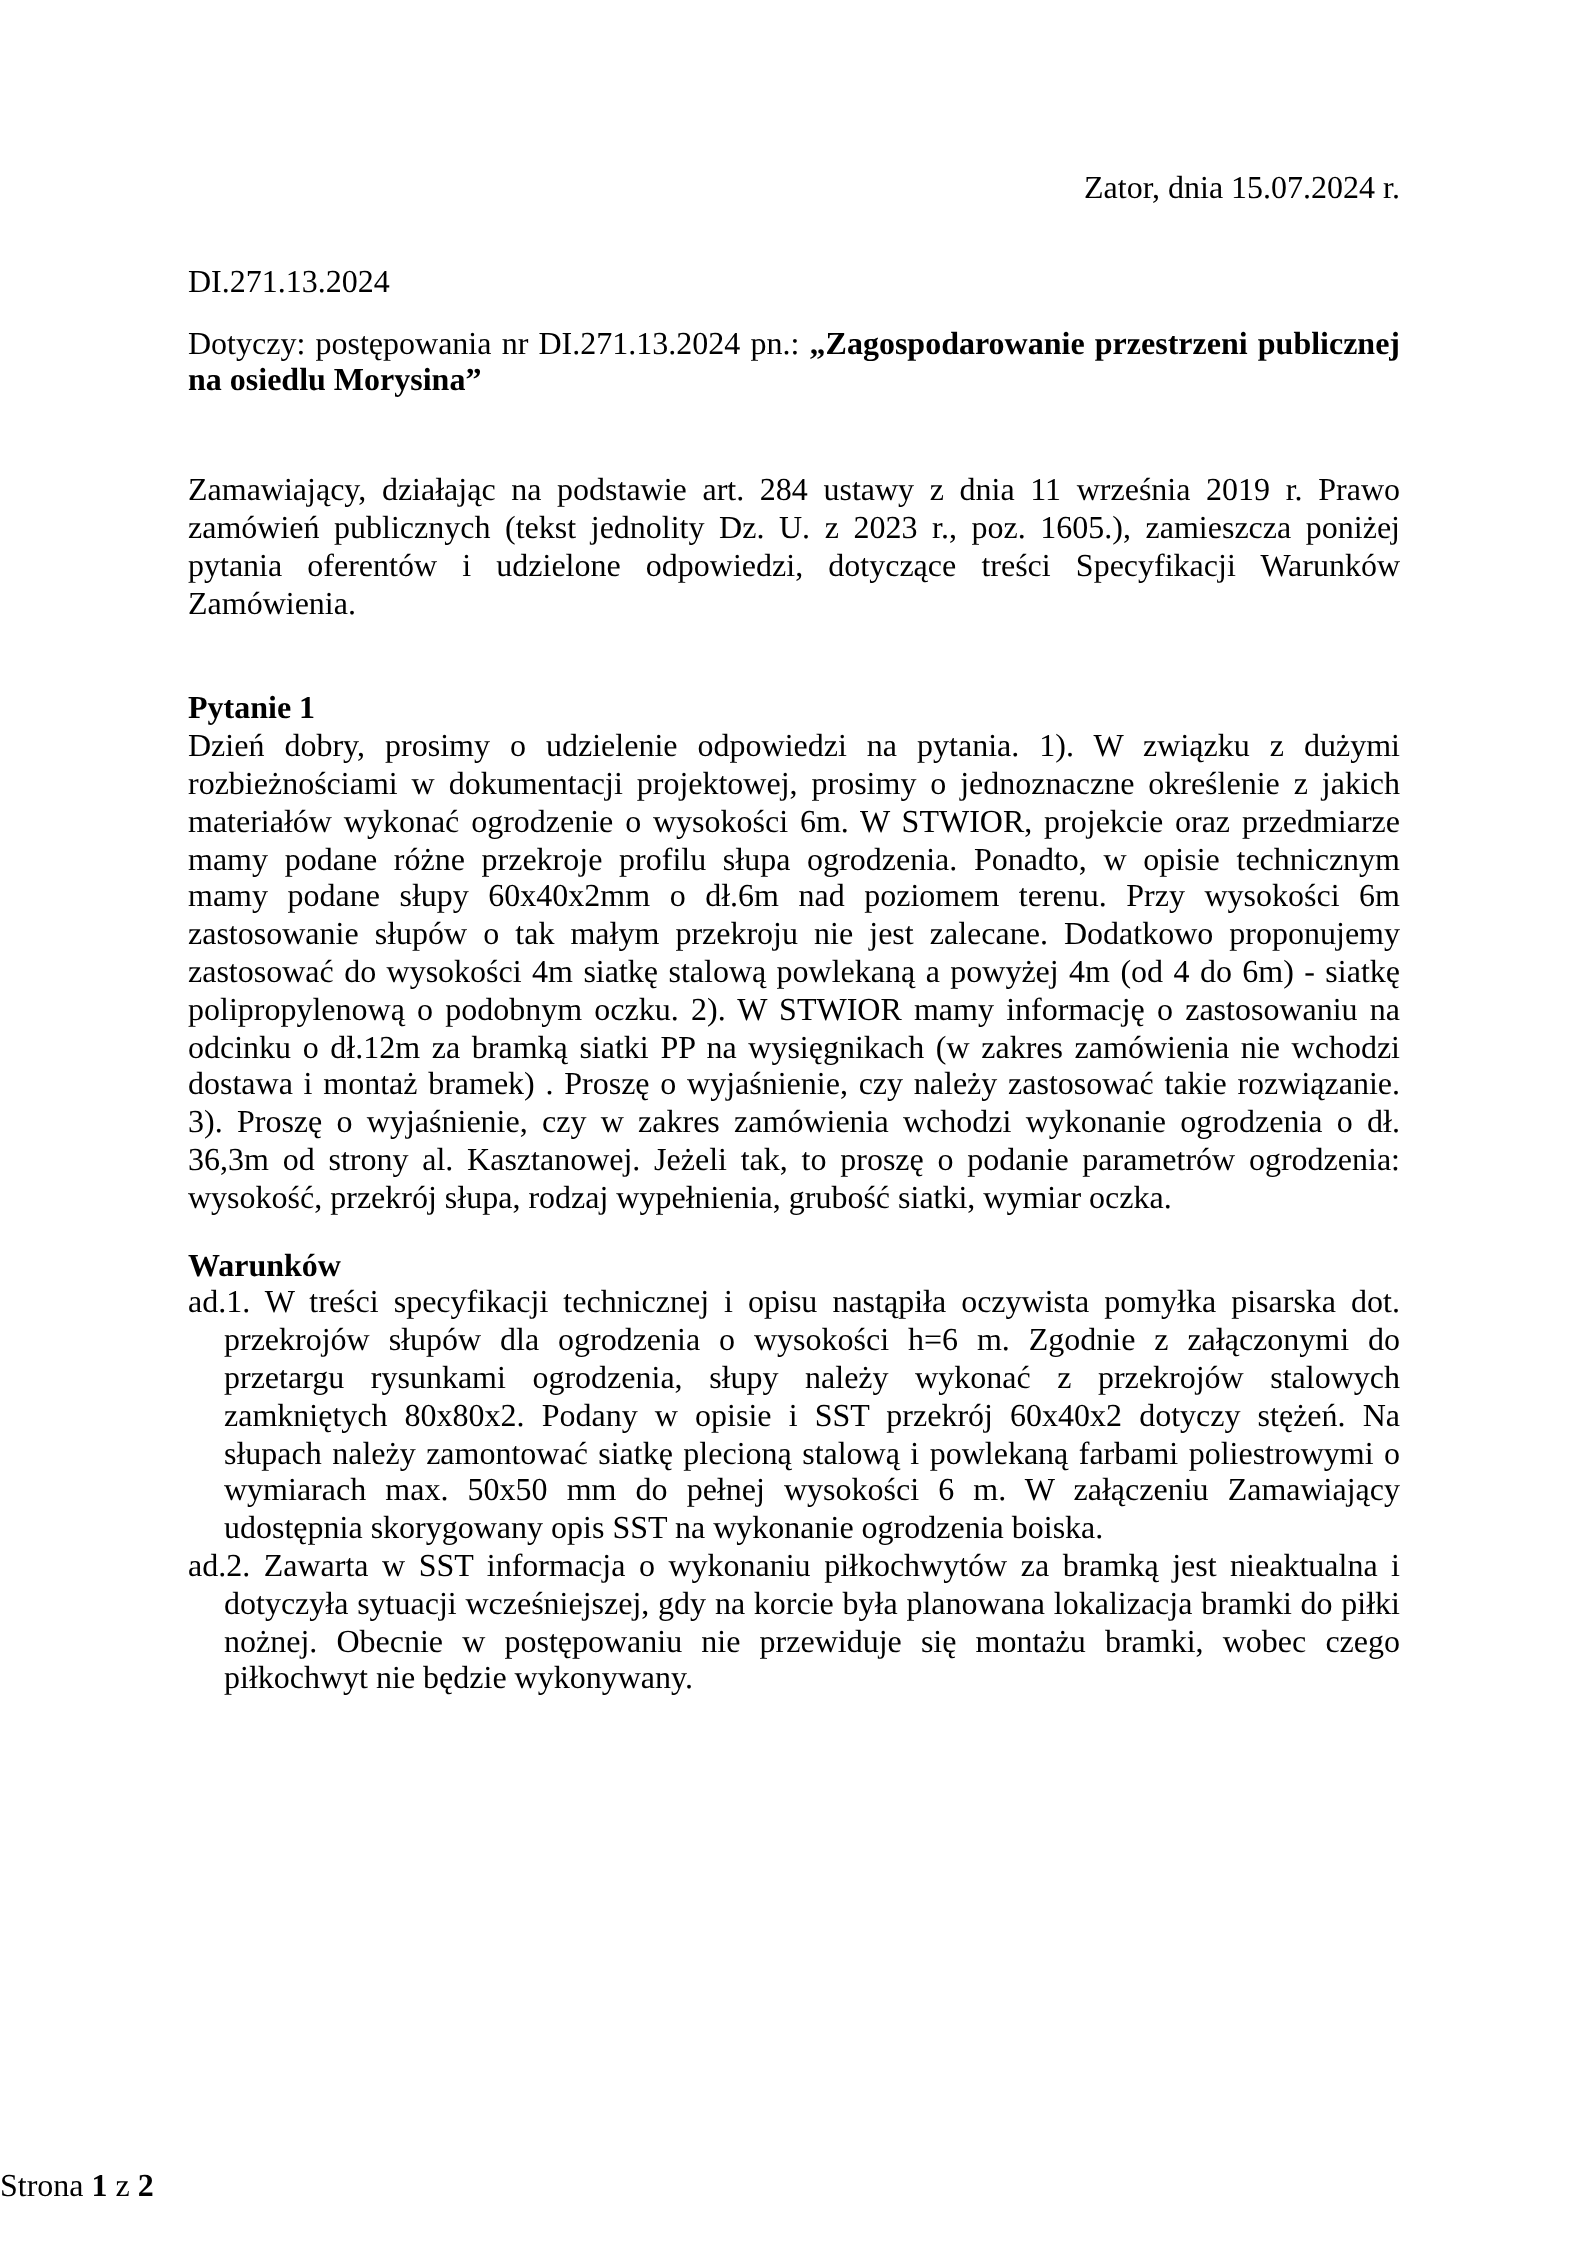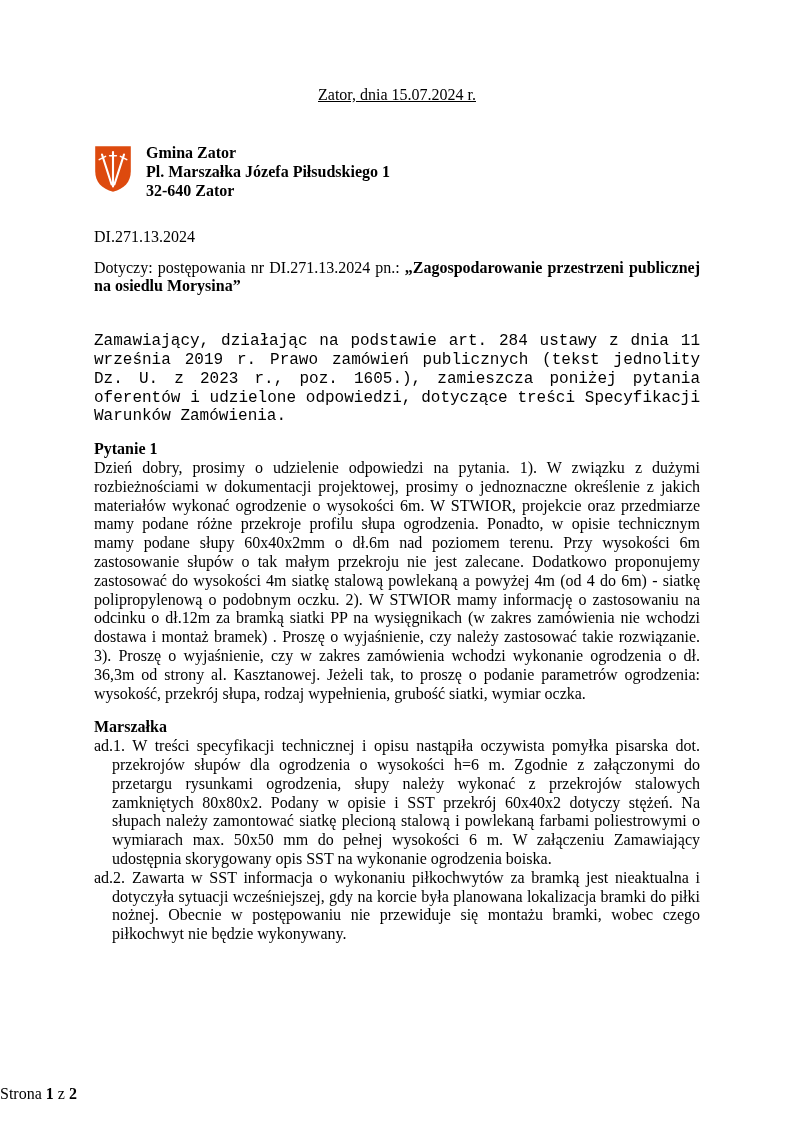--- a/index.html
+++ b/index.html
@@ -21,22 +21,21 @@
     padding: 86px 94px 0 94px;
     box-sizing: border-box;
   }
   p {
     margin: 0;
     font-size: 16px;
     line-height: 18.8px;
     text-align: justify;
   }
   .date-line {
-    text-align: center;
-    text-decoration: underline;
+    text-align: right;
   }
   .sender {
     display: flex;
     align-items: flex-start;
     margin-top: 38px;
   }
   .logo-wrap {
     width: 38px;
     height: 48px;
     margin-top: 2px;
@@ -45,23 +44,23 @@
   .logo-wrap svg { display: block; width: 38px; height: 48px; }
   .sender-text {
     margin-left: 14px;
     font-weight: bold;
     font-size: 16px;
     line-height: 19px;
   }
   .ref-number { margin-top: 28px; }
   .subject { margin-top: 12px; }
   .subject .bold { font-weight: bold; }
-  .intro { margin-top: 36px; font-family: Liberation Mono, monospace; }
+  .intro { margin-top: 36px; }
   .section-heading {
-    margin-top: 14px;
+    margin-top: 34px;
     font-weight: bold;
   }
   .answer-heading { margin-top: 15px; }
   .ad-item {
     padding-left: 18px;
     text-indent: -18px;
   }
   .ad-label { }
   .footer {
     position: absolute;
@@ -73,51 +72,31 @@
   }
   .footer .bold { font-weight: bold; }
 </style>
 </head>
 <body>
 
 <div class="page">
 
   <p class="date-line">Zator, dnia 15.07.2024 r.</p>
 
-  <div class="sender">
-    <div class="logo-wrap">
-      <svg viewBox="0 0 38 48" xmlns="http://www.w3.org/2000/svg" aria-hidden="true">
-        <path d="M1.2,1.2 L36.8,1.2 L36.8,26 C36.8,37.2 30.2,43.6 19,46.8 C7.8,43.6 1.2,37.2 1.2,26 Z" fill="#dd4a0e"></path>
-        <g fill="none" stroke-linecap="round" stroke="#ffffff">
-          <line x1="19" y1="7" x2="19" y2="41.5" stroke-width="2.1"></line>
-          <line x1="8" y1="9.5" x2="17.6" y2="39.5" stroke-width="2.1"></line>
-          <line x1="30" y1="9.5" x2="20.4" y2="39.5" stroke-width="2.1"></line>
-          <line x1="15.6" y1="10.8" x2="22.4" y2="10.8" stroke-width="1.5"></line>
-          <line x1="5.2" y1="14.6" x2="11.6" y2="11.4" stroke-width="1.5"></line>
-          <line x1="26.4" y1="11.4" x2="32.8" y2="14.6" stroke-width="1.5"></line>
-        </g>
-      </svg>
-    </div>
-    <div class="sender-text">
-      <div>Gmina Zator</div>
-      <div>Pl. Marszałka Józefa Piłsudskiego 1</div>
-      <div>32-640 Zator</div>
-    </div>
-  </div>
 
   <p class="ref-number">DI.271.13.2024</p>
 
   <p class="subject"><span>Dotyczy: postępowania nr DI.271.13.2024 pn.: </span><span class="bold">„Zagospodarowanie przestrzeni publicznej na osiedlu Morysina”</span></p>
 
   <p class="intro">Zamawiający, działając na podstawie art. 284 ustawy z dnia 11 września 2019 r. Prawo zamówień publicznych (tekst jednolity Dz. U. z 2023 r., poz. 1605.), zamieszcza poniżej pytania oferentów i udzielone odpowiedzi, dotyczące treści Specyfikacji Warunków Zamówienia.</p>
 
   <p class="section-heading">Pytanie 1</p>
   <p class="question-body">Dzień dobry, prosimy o udzielenie odpowiedzi na pytania. 1). W związku z dużymi rozbieżnościami w dokumentacji projektowej, prosimy o jednoznaczne określenie z jakich materiałów wykonać ogrodzenie o wysokości 6m. W STWIOR, projekcie oraz przedmiarze mamy podane różne przekroje profilu słupa ogrodzenia. Ponadto, w opisie technicznym mamy podane słupy 60x40x2mm o dł.6m nad poziomem terenu. Przy wysokości 6m zastosowanie słupów o tak małym przekroju nie jest zalecane. Dodatkowo proponujemy zastosować do wysokości 4m siatkę stalową powlekaną a powyżej 4m (od 4 do 6m) - siatkę polipropylenową o podobnym oczku. 2). W STWIOR mamy informację o zastosowaniu na odcinku o dł.12m za bramką siatki PP na wysięgnikach (w zakres zamówienia nie wchodzi dostawa i montaż bramek) . Proszę o wyjaśnienie, czy należy zastosować takie rozwiązanie. 3). Proszę o wyjaśnienie, czy w zakres zamówienia wchodzi wykonanie ogrodzenia o dł. 36,3m od strony al. Kasztanowej. Jeżeli tak, to proszę o podanie parametrów ogrodzenia: wysokość, przekrój słupa, rodzaj wypełnienia, grubość siatki, wymiar oczka.</p>
 
-  <p class="section-heading answer-heading">Marszałka</p>
+  <p class="section-heading answer-heading">Warunków</p>
 
   <p class="ad-item"><span class="ad-label">ad.1.</span> <span>W treści specyfikacji technicznej i opisu nastąpiła oczywista pomyłka pisarska dot. przekrojów słupów dla ogrodzenia o wysokości h=6 m. Zgodnie z załączonymi do przetargu rysunkami ogrodzenia, słupy należy wykonać z przekrojów stalowych zamkniętych 80x80x2. Podany w opisie i SST przekrój 60x40x2 dotyczy stężeń. Na słupach należy zamontować siatkę plecioną stalową i powlekaną farbami poliestrowymi o wymiarach max. 50x50 mm do pełnej wysokości 6 m. W załączeniu Zamawiający udostępnia skorygowany opis SST na wykonanie ogrodzenia boiska.</span></p>
 
   <p class="ad-item"><span class="ad-label">ad.2.</span> <span>Zawarta w SST informacja o wykonaniu piłkochwytów za bramką jest nieaktualna i dotyczyła sytuacji wcześniejszej, gdy na korcie była planowana lokalizacja bramki do piłki nożnej. Obecnie w postępowaniu nie przewiduje się montażu bramki, wobec czego piłkochwyt nie będzie wykonywany.</span></p>
 
 
 </div>
 
 <div class="footer"><span>Strona</span> <span class="bold">1</span> <span>z</span> <span class="bold">2</span></div>
 

